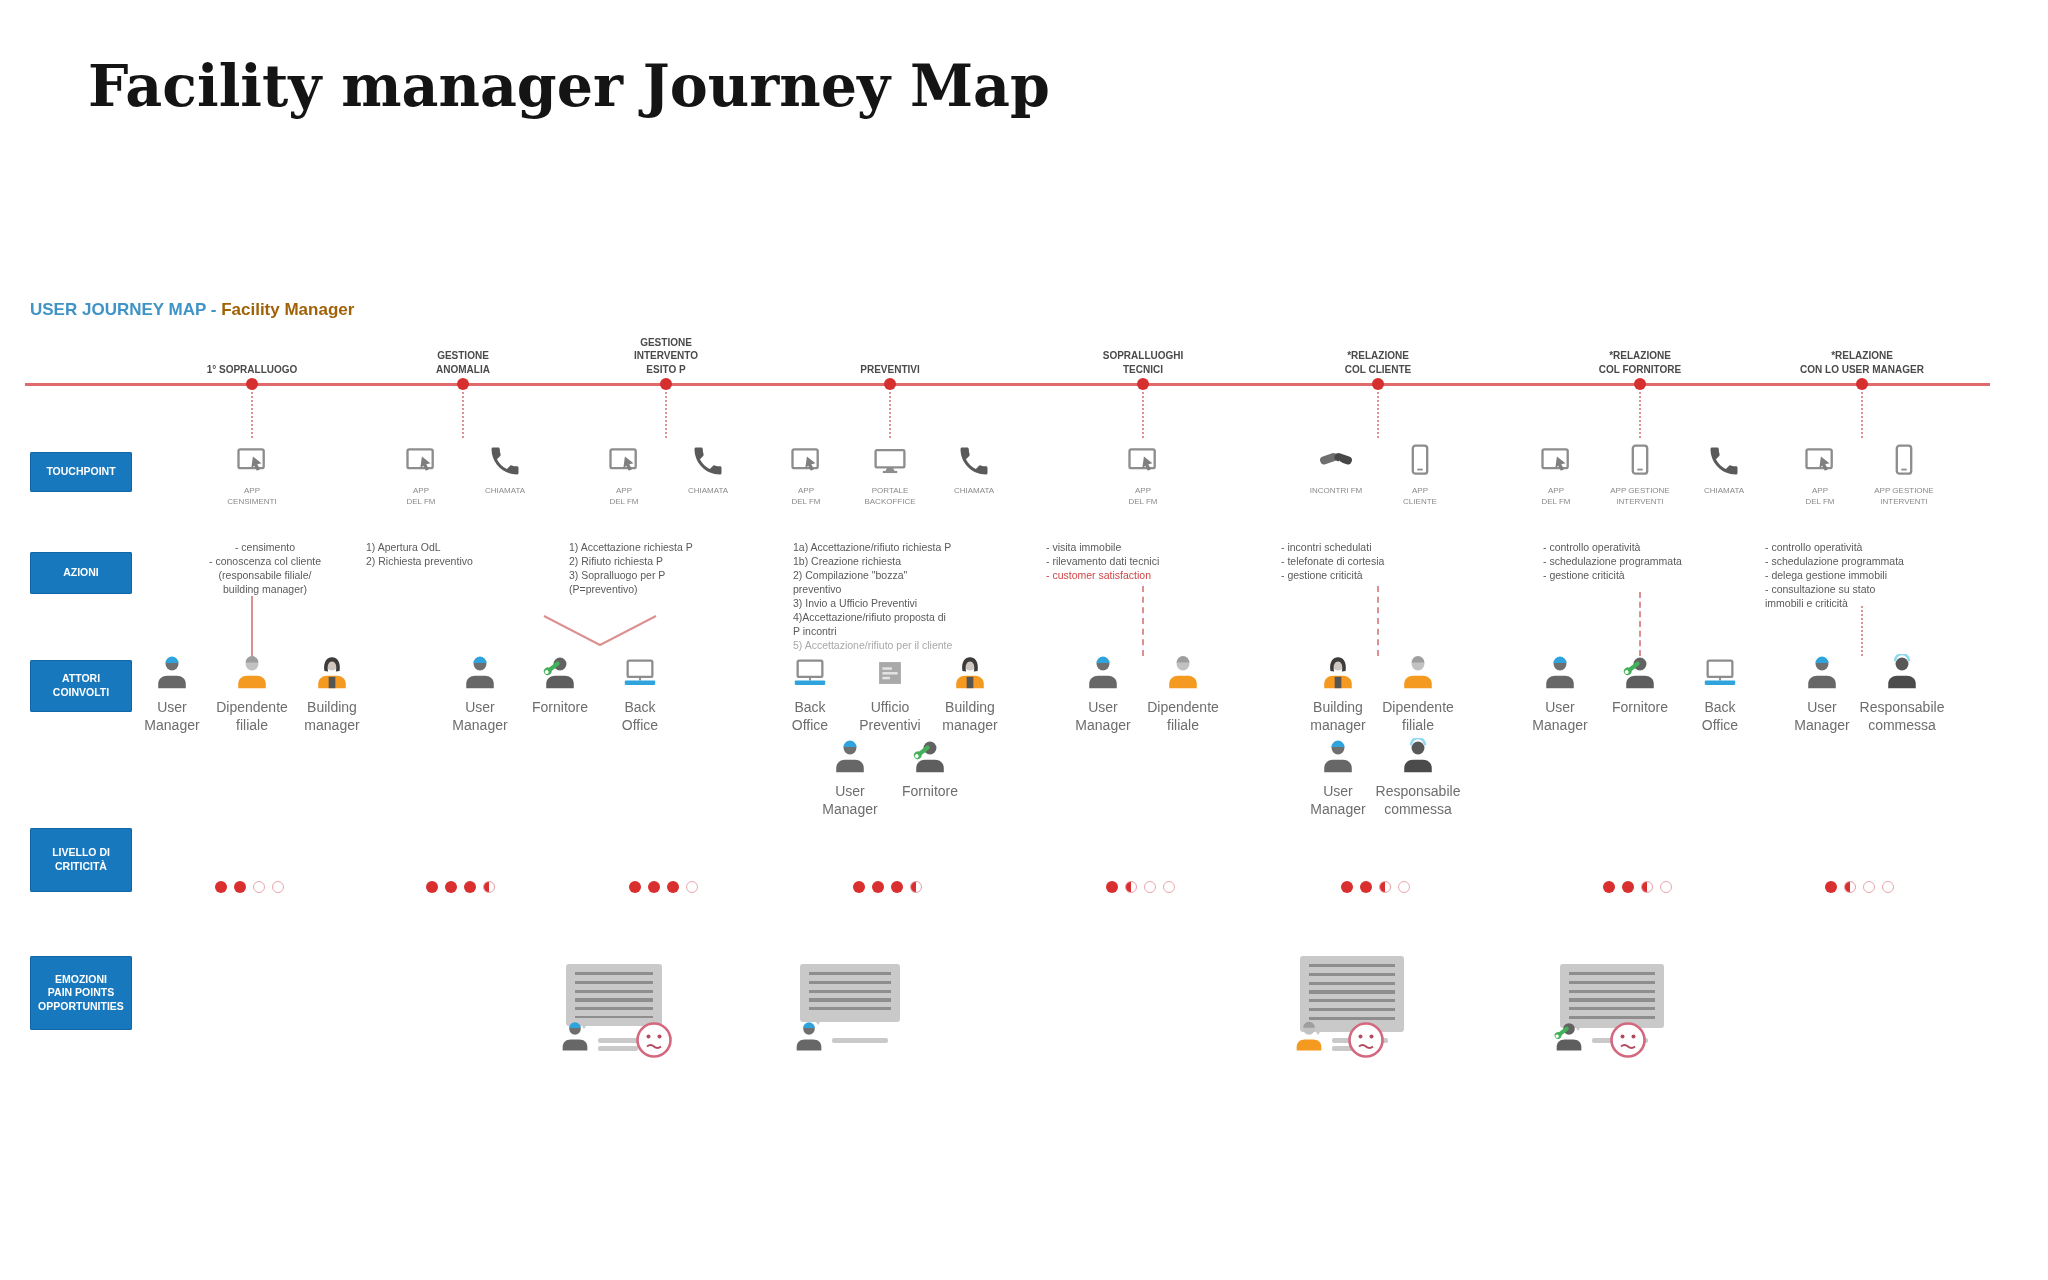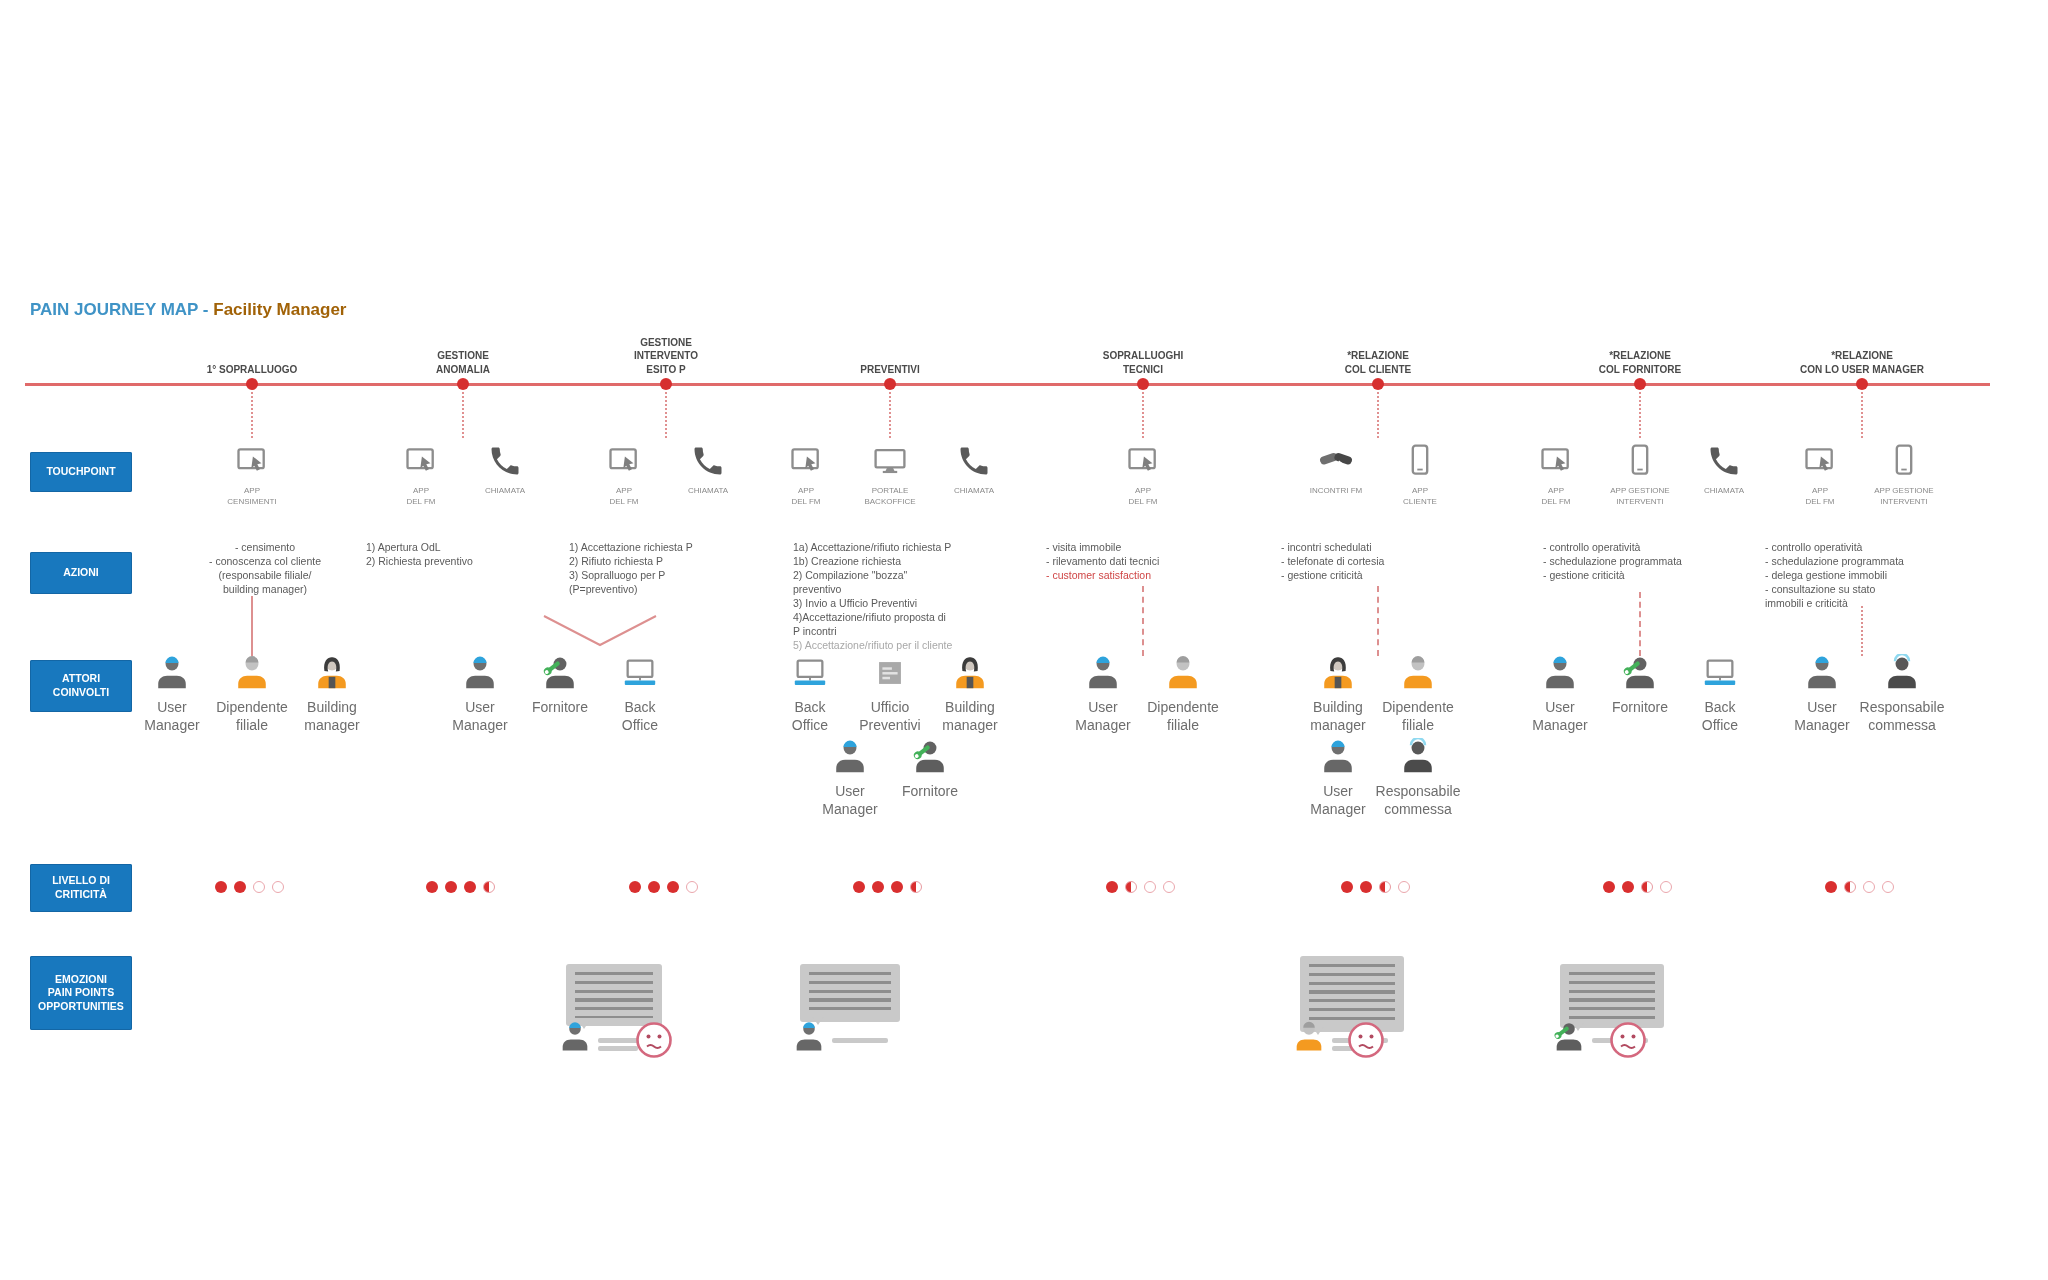--- a/index.html
+++ b/index.html
@@ -9,21 +9,21 @@
          font-size:57px;color:#141414;}
   .subtitle{position:absolute;left:30px;top:300px;font-size:17px;color:#3f93c6;font-weight:600;}
   .subtitle .bold{color:#a16207;font-weight:bold;}
   .timeline{position:absolute;left:25px;width:1965px;top:383px;height:3px;background:#e06a6a;}
   .rowlabel{position:absolute;left:30px;width:102px;background:#1878be;color:#fff;font-weight:bold;
             font-size:10.5px;text-transform:uppercase;display:flex;align-items:center;justify-content:center;
             text-align:center;white-space:pre-line;line-height:1.3;border-radius:2px;box-shadow:0 0 0 1px #1366a5 inset;}
   #rl-touchpoint{top:452px;height:40px}
   #rl-azioni{top:552px;height:42px}
   #rl-attori{top:660px;height:52px}
-  #rl-criticita{top:864px;height:48px}
+  #rl-criticita{top:828px;height:64px}
   #rl-emozioni{top:956px;height:74px}
   .stage-label{position:absolute;width:220px;top:318px;height:58px;font-size:10px;font-weight:bold;
                color:#4a4a4a;text-align:center;white-space:pre-line;line-height:1.35;display:flex;
                align-items:flex-end;justify-content:center;text-transform:uppercase;}
   .marker{position:absolute;width:12px;height:12px;border-radius:50%;background:#d62f2f;top:378px;}
   .drop{position:absolute;top:392px;height:46px;border-left:2px dotted #e09090;}
   .tp-row{position:absolute;top:443px;display:flex;justify-content:center;gap:12px;width:280px;}
   .tp{display:flex;flex-direction:column;align-items:center;width:72px;}
   .tp svg{width:36px;height:36px;}
   .tp-label{margin-top:3px;font-size:8px;color:#8a8a8a;text-align:center;white-space:pre-line;
@@ -51,22 +51,23 @@
   .bars{position:absolute;width:56px;}
   .bar{height:5px;background:#c9c9c9;border-radius:2px;margin-bottom:3px;}
   .emoji{position:absolute;}
   .emoji svg{width:40px;height:40px;}
   .abs{position:absolute;}
 </style>
 </head>
 <body>
 
 <div id="canvas">
+  <div class="title">Facility manager Journey Map</div>
   <div class="subtitle">
-    <span>PAIN JOURNEY MAP - </span><span class="bold">Facility Manager</span>
+    <span>USER JOURNEY MAP - </span><span class="bold">Facility Manager</span>
   </div>
   <div class="timeline"></div>
   <div class="rowlabel" id="rl-touchpoint">TOUCHPOINT</div>
   <div class="rowlabel" id="rl-azioni">AZIONI</div>
   <div class="rowlabel" id="rl-attori">ATTORI
 COINVOLTI</div>
   <div class="rowlabel" id="rl-criticita">LIVELLO DI
 CRITICITÀ</div>
   <div class="rowlabel" id="rl-emozioni">EMOZIONI
 PAIN POINTS

